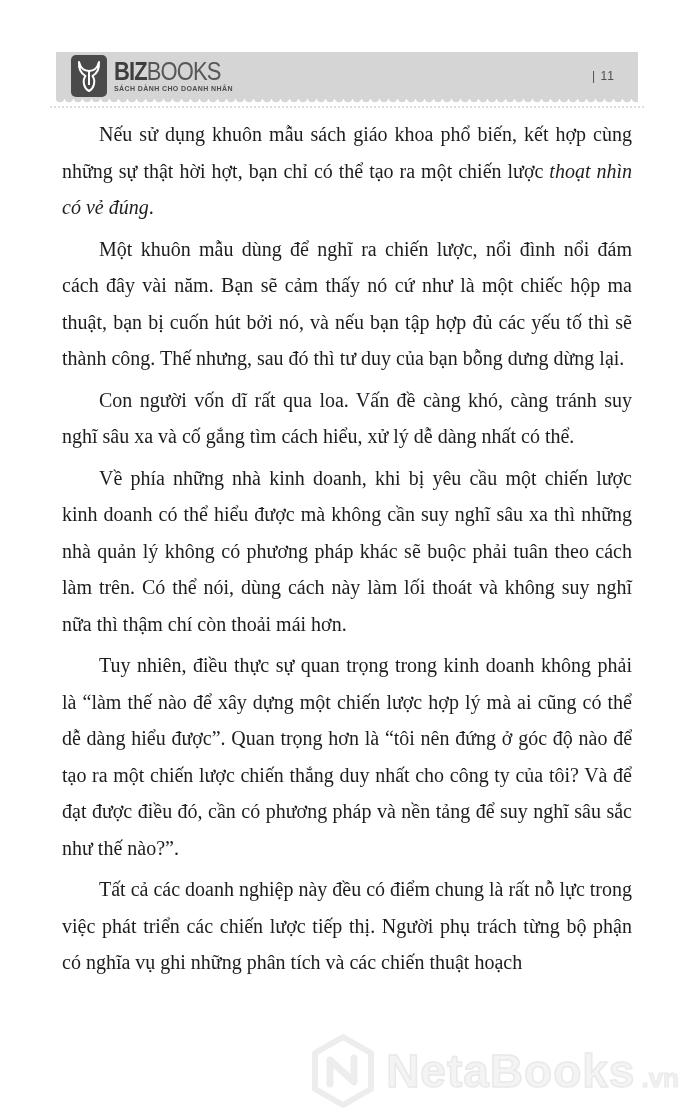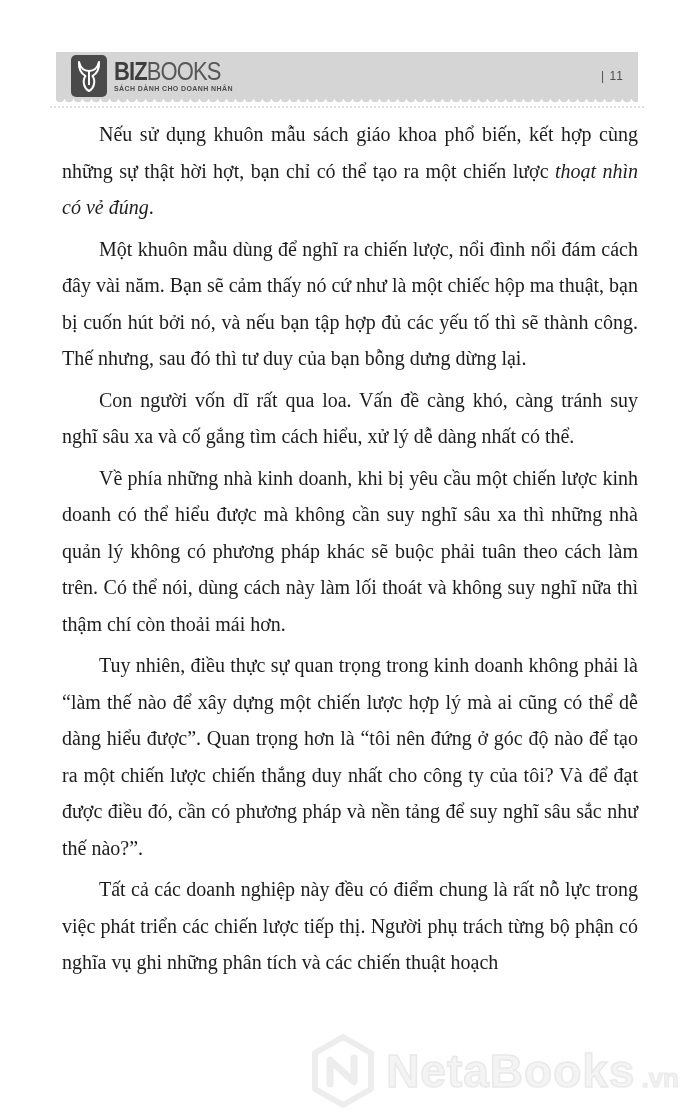--- a/index.html
+++ b/index.html
@@ -5,21 +5,21 @@
   html,body { margin:0; padding:0; background:#ffffff; }
   .page {
     position:relative; width:700px; height:1120px; background:#ffffff;
     overflow:hidden; font-family:"Liberation Serif", serif;
   }
 
   
   .header-band {
     position:absolute; top:52px; left:56px; width:582px; height:47px;
     background:#d5d5d5; display:flex; align-items:center;
-    justify-content:space-between; padding:0 14px 0 15px; box-sizing:border-box;
+    justify-content:space-between; padding:0 23px 0 15px; box-sizing:border-box;
   }
   .header-band::after {               
     content:""; position:absolute; left:0; right:0; top:100%; height:5px;
     background-image:radial-gradient(circle at 4px -1px, #d5d5d5 4px, transparent 4.6px);
     background-size:9px 5px; background-repeat:repeat-x;
   }
   .perforation {
     position:absolute; top:106px; left:50px; width:594px; height:0;
     border-top:2px dotted #dedede;
   }
@@ -39,21 +39,21 @@
   .page-number {
     font-family:"Liberation Sans", sans-serif; font-size:12px; color:#4f4f4f;
     font-weight:normal; letter-spacing:1px;
   }
 
   
   .content {
     position:absolute; top:116px; left:62px; width:576px;
     font-size:20px; line-height:36.5px; color:#1d1d1d; text-align:justify;
   }
-  .content p { margin:0 0 5px 0; text-indent:37px; }
+  .content p { margin:0 6px 5px 0; text-indent:37px; }
   .seg-normal { font-style:normal; font-weight:normal; }
   .seg-italic { font-style:italic; }
   .seg-bold   { font-weight:normal; }
 
   
   .watermark {
     position:absolute; right:21px; bottom:12px;
     display:flex; align-items:center; gap:10px; pointer-events:none;
   }
   .wm-text {

